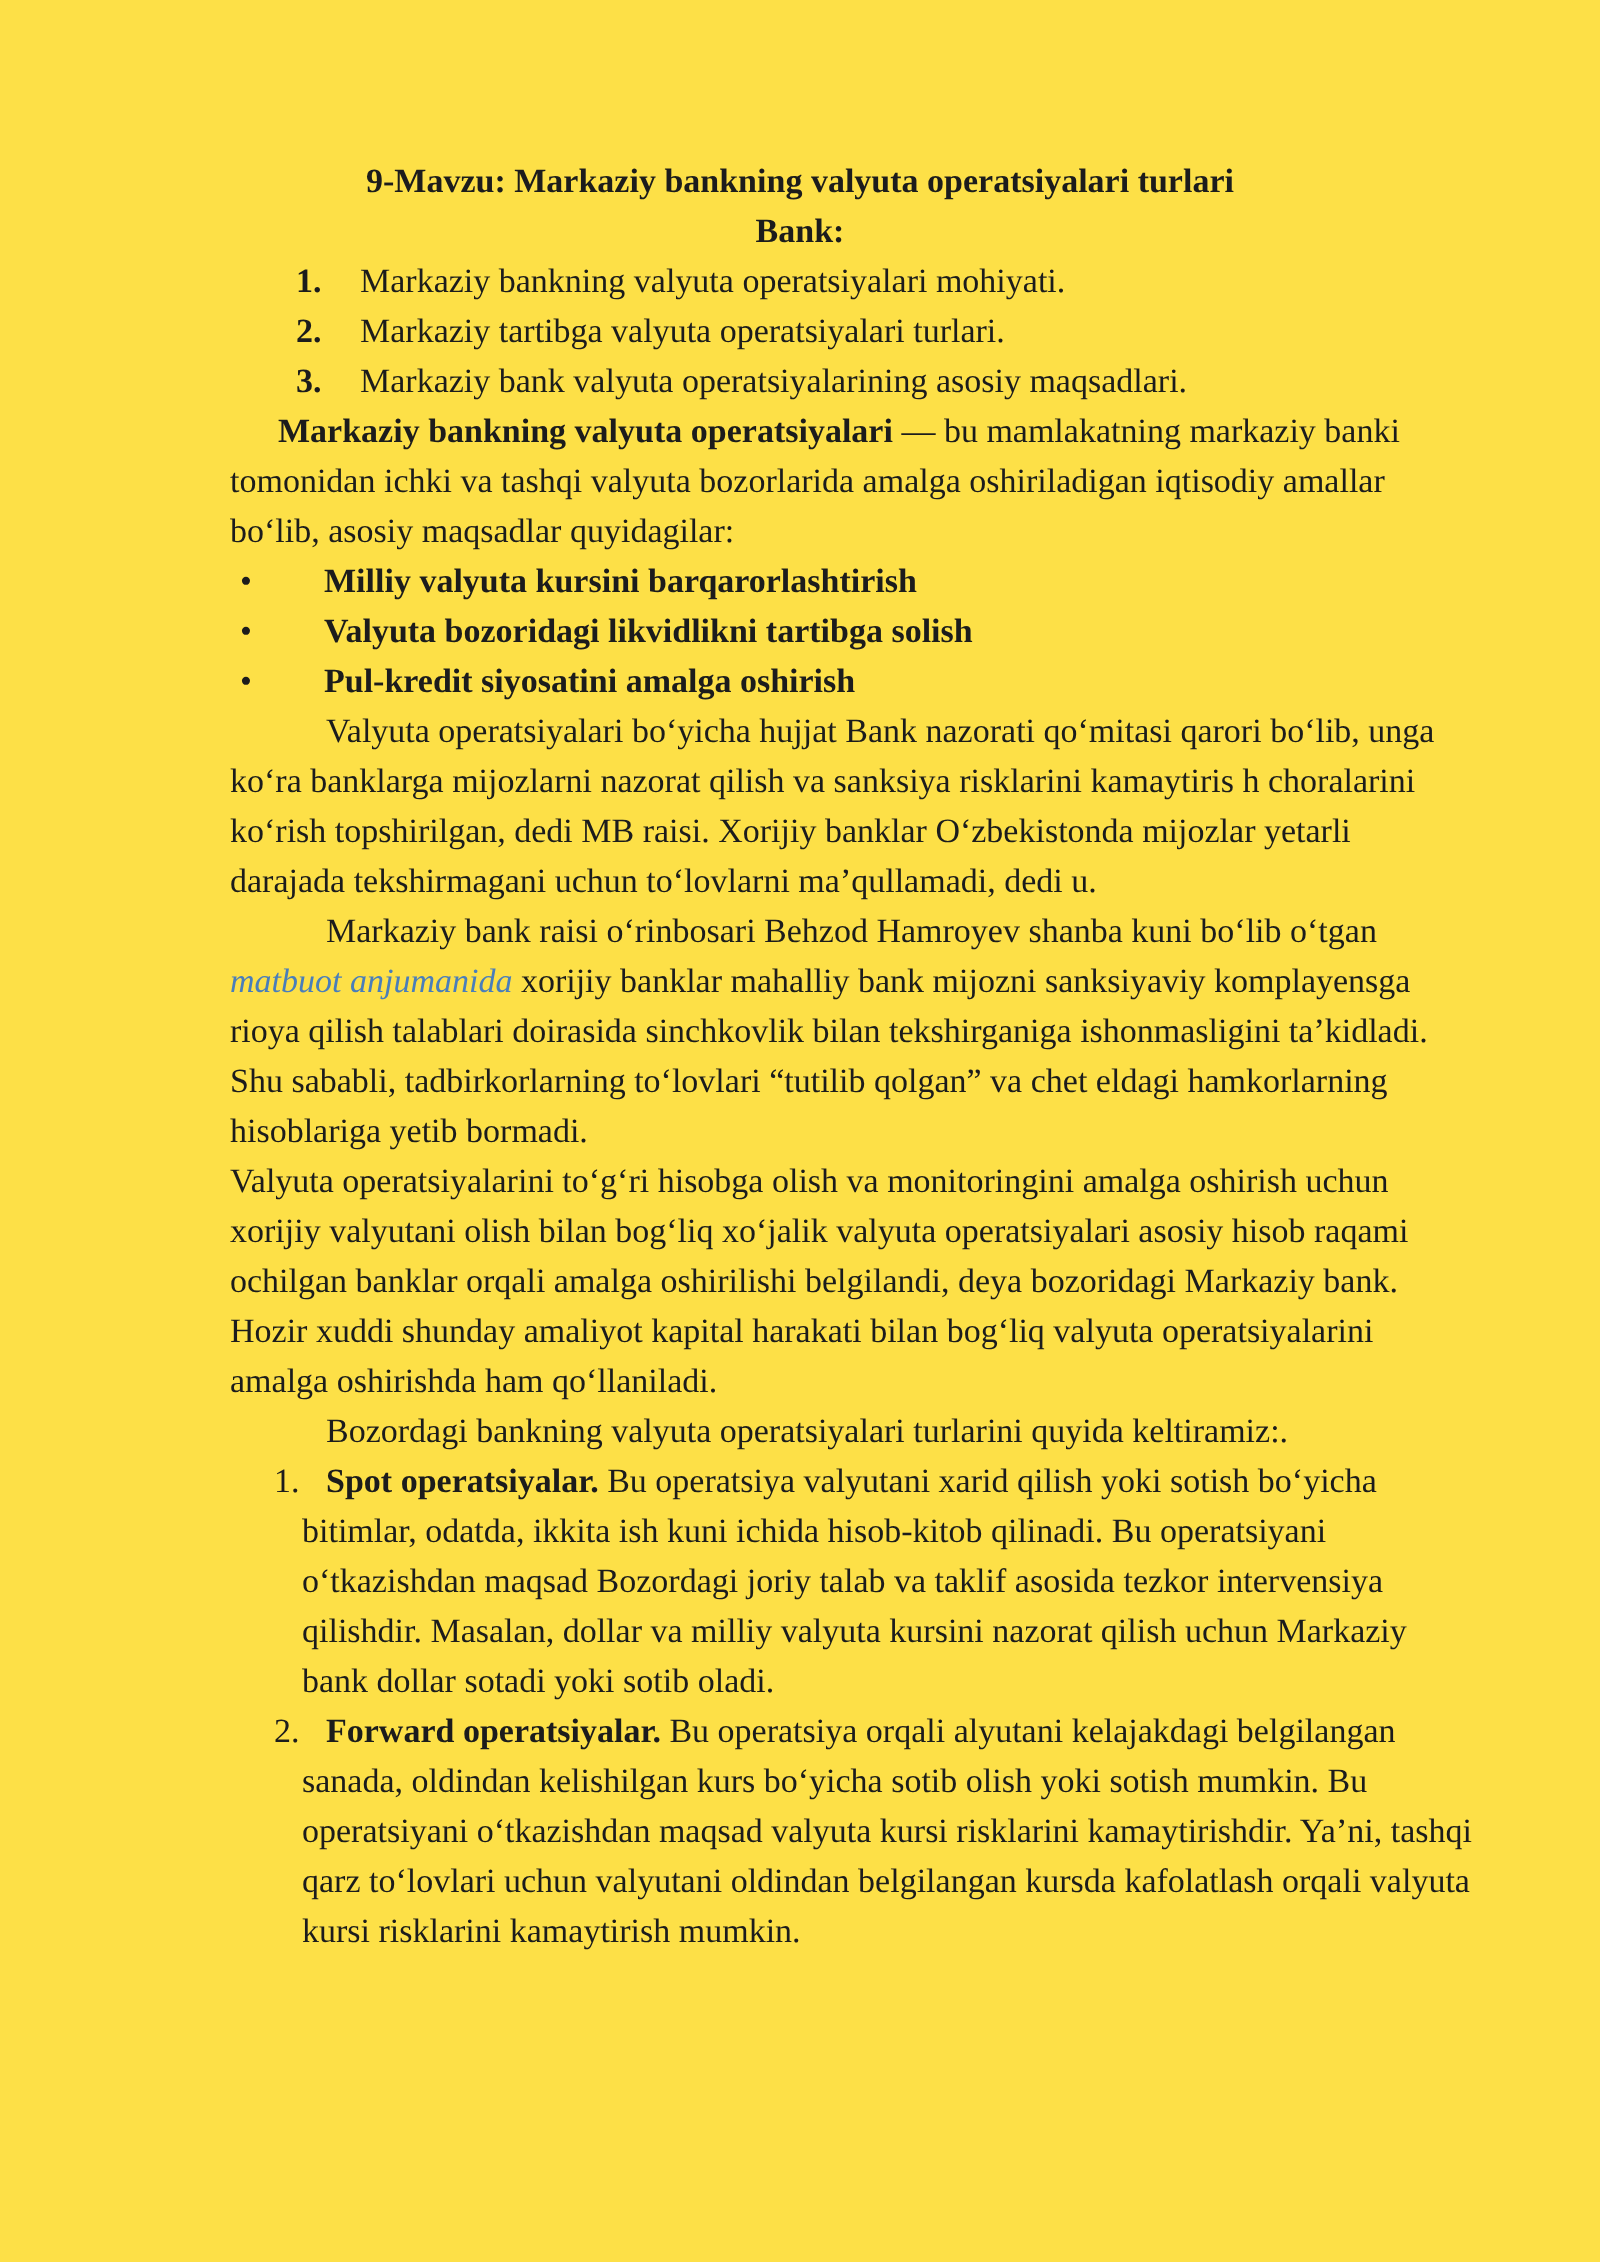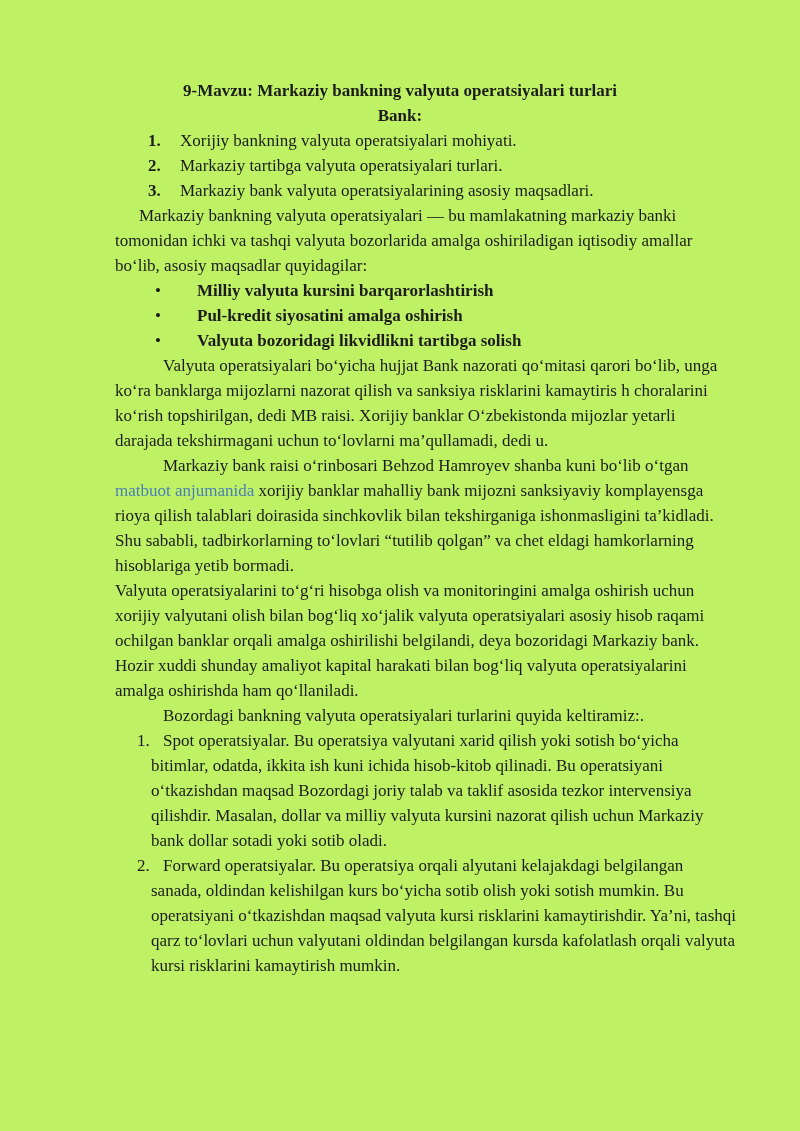--- a/index.html
+++ b/index.html
@@ -14,42 +14,41 @@
     font-size: 17px;
     line-height: 25px;
     color: #1c1c1c;
     overflow: hidden;
   }
   .page {
     box-sizing: border-box;
     width: 800px;
     height: 1131px;
     padding: 78px 63px 0 115px;
-    background: #bef264;
+    background: #fde047;
   }
   .title, .plan-heading {
     font-weight: bold;
     text-align: center;
     margin: 0 52px 0 0; 
   }
   .plan-item {
     padding-left: 33px;
   }
   .plan-num {
     display: inline-block;
     width: 32px;
     font-weight: bold;
   }
   .definition {
     text-indent: 24px;
   }
   .goal-item {
     padding-left: 5px;
     font-weight: bold;
-    margin-left: 35px;
   }
   .goal-bullet {
     display: inline-block;
     width: 42px;
     font-weight: normal;
   }
   .para-indent {
     text-indent: 48px;
   }
   .para-plain {
@@ -60,63 +59,64 @@
     padding-left: 36px;
     text-indent: 12px;
   }
   .op-num {
     position: absolute;
     left: 22px;
     top: 0;
     text-indent: 0;
   }
   .bold {
-    font-weight: normal;
+    font-weight: bold;
     margin-top: 10px;
   }
   .link {
     color: #4a7eba;
     cursor: pointer;
     text-decoration: none;
+    font-style: italic;
   }
 </style>
 </head>
 <body>
 
 <div class="page">
 
   <div class="title">9-Mavzu: Markaziy bankning valyuta operatsiyalari turlari</div>
 
   <div class="plan-heading">Bank:</div>
 
   <div class="plan-list">
     <div class="plan-item">
-      <span class="plan-num">1.</span><span>Xorijiy bankning valyuta operatsiyalari mohiyati.</span>
+      <span class="plan-num">1.</span><span>Markaziy bankning valyuta operatsiyalari mohiyati.</span>
     </div>
     <div class="plan-item">
       <span class="plan-num">2.</span><span>Markaziy tartibga valyuta operatsiyalari turlari.</span>
     </div>
     <div class="plan-item">
       <span class="plan-num">3.</span><span>Markaziy bank valyuta operatsiyalarining asosiy maqsadlari.</span>
     </div>
   </div>
 
   <div class="definition">
     <span class="bold">Markaziy bankning valyuta operatsiyalari</span><span> — bu mamlakatning markaziy banki tomonidan ichki va tashqi valyuta bozorlarida amalga oshiriladigan iqtisodiy amallar bo‘lib, asosiy maqsadlar quyidagilar:</span>
   </div>
 
   <div class="goals-list">
     <div class="goal-item">
       <span class="goal-bullet">•</span><span>Milliy valyuta kursini barqarorlashtirish</span>
     </div>
     <div class="goal-item">
-      <span class="goal-bullet">•</span><span>Pul-kredit siyosatini amalga oshirish</span>
+      <span class="goal-bullet">•</span><span>Valyuta bozoridagi likvidlikni tartibga solish</span>
     </div>
     <div class="goal-item">
-      <span class="goal-bullet">•</span><span>Valyuta bozoridagi likvidlikni tartibga solish</span>
+      <span class="goal-bullet">•</span><span>Pul-kredit siyosatini amalga oshirish</span>
     </div>
   </div>
 
   <div class="para-indent">Valyuta operatsiyalari bo‘yicha hujjat Bank nazorati qo‘mitasi qarori bo‘lib, unga ko‘ra banklarga mijozlarni nazorat qilish va sanksiya risklarini kamaytiris h choralarini ko‘rish topshirilgan, dedi MB raisi. Xorijiy banklar O‘zbekistonda mijozlar yetarli darajada tekshirmagani uchun to‘lovlarni ma’qullamadi, dedi u.</div>
 
   <div class="para-indent">
     <span>Markaziy bank raisi o‘rinbosari Behzod Hamroyev shanba kuni bo‘lib o‘tgan </span><span class="link">matbuot anjumanida</span><span> xorijiy banklar mahalliy bank mijozni sanksiyaviy komplayensga rioya qilish talablari doirasida sinchkovlik bilan tekshirganiga ishonmasligini ta’kidladi. Shu sababli, tadbirkorlarning to‘lovlari “tutilib qolgan” va chet eldagi hamkorlarning hisoblariga yetib bormadi.</span>
   </div>
 
   <div class="para-plain">Valyuta operatsiyalarini to‘g‘ri hisobga olish va monitoringini amalga oshirish uchun xorijiy valyutani olish bilan bog‘liq xo‘jalik valyuta operatsiyalari asosiy hisob raqami ochilgan banklar orqali amalga oshirilishi belgilandi, deya bozoridagi Markaziy bank.</div>

